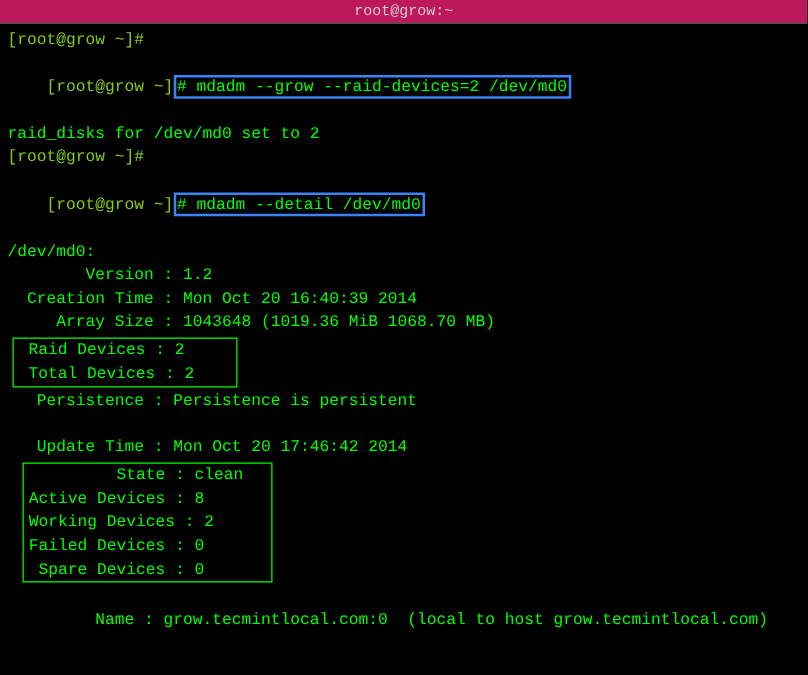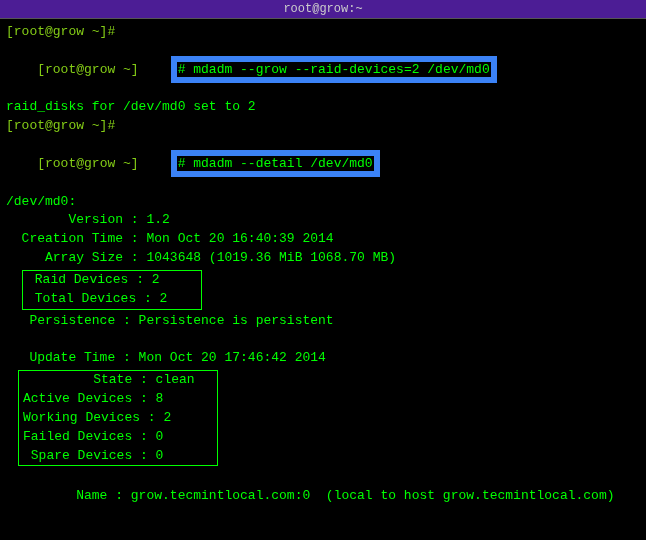--- a/index.html
+++ b/index.html
@@ -6,47 +6,46 @@
     body {
       width: 646px;
       height: 540px;
       background-color: #000000;
       font-family: 'Courier New', Courier, monospace;
       font-size: 13px;
       color: #00ff00;
       overflow: hidden;
     }
     .title-bar {
-      background-color: #4c1d95;
+      background-color: #be185d;
       text-align: center;
       color: #cccccc;
       font-size: 12px;
       padding: 2px 0;
       border-bottom: 1px solid #555;
     }
     .terminal {
       padding: 4px 6px;
       line-height: 1.45;
     }
     .line {
       white-space: pre;
       display: block;
     }
     .prompt {
       color: #84cc16;
     }
     .command-box {
       display: inline;
-      border: 6px solid #3b82f6;
+      border: 2px solid #3b82f6;
       padding: 0 1px;
-      margin-left: 32px;
     }
     .section-box {
       border: 1px solid #00ff00;
-      margin: 2px 0 2px 16px;
+      margin: 2px 0 2px 4px;
       padding: 0 4px;
       display: inline-block;
       min-width: 180px;
     }
     .state-box {
       border: 1px solid #00ff00;
       margin: 2px 12px;
       padding: 0 4px;
       display: inline-block;
       min-width: 200px;

